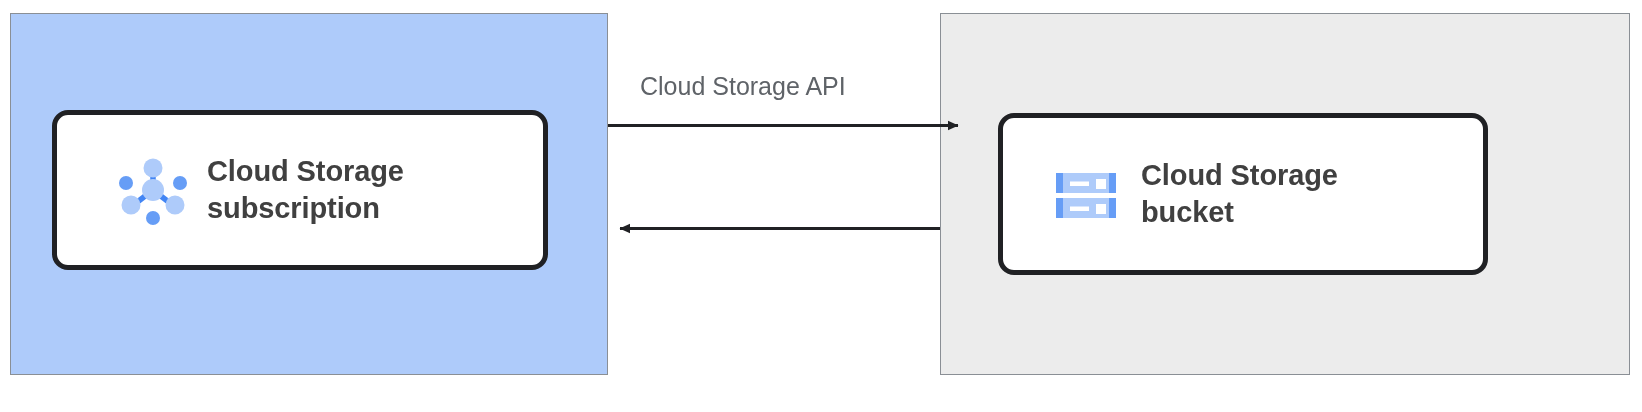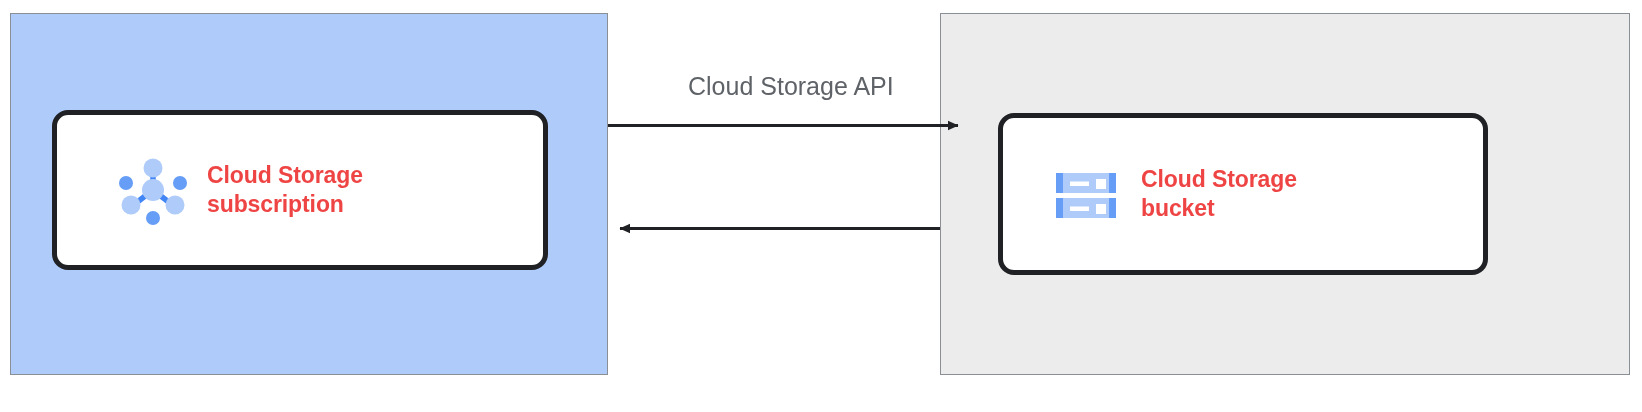--- a/index.html
+++ b/index.html
@@ -58,23 +58,23 @@
   }
   #card-bucket {
     left: 998px;
     top: 113px;
     width: 490px;
     height: 162px;
     padding-left: 50px;
   }
 
   .card-label {
-    font-size: 23px;
+    font-size: 29px;
     font-weight: bold;
-    color: #ef4444;
+    color: #404040;
     line-height: 1.28;
     letter-spacing: -0.1px;
     white-space: pre-line;
   }
   #card-subscription .card-label { margin-left: 18px; }
   #card-bucket .card-label { margin-left: 22px; }
 
   
   .icon-wrap {
     flex: 0 0 auto;
@@ -93,21 +93,20 @@
   }
   .edge-label {
     position: absolute;
     font-size: 25px;
     color: #5F6368;
     white-space: nowrap;
   }
   #label-api {
     left: 640px;
     top: 72px;
-    margin-left: 48px;
   }
   #label-success {
     left: 640px;
     top: 248px;
   }
 </style>
 </head>
 <body>
 
 <div id="canvas">

